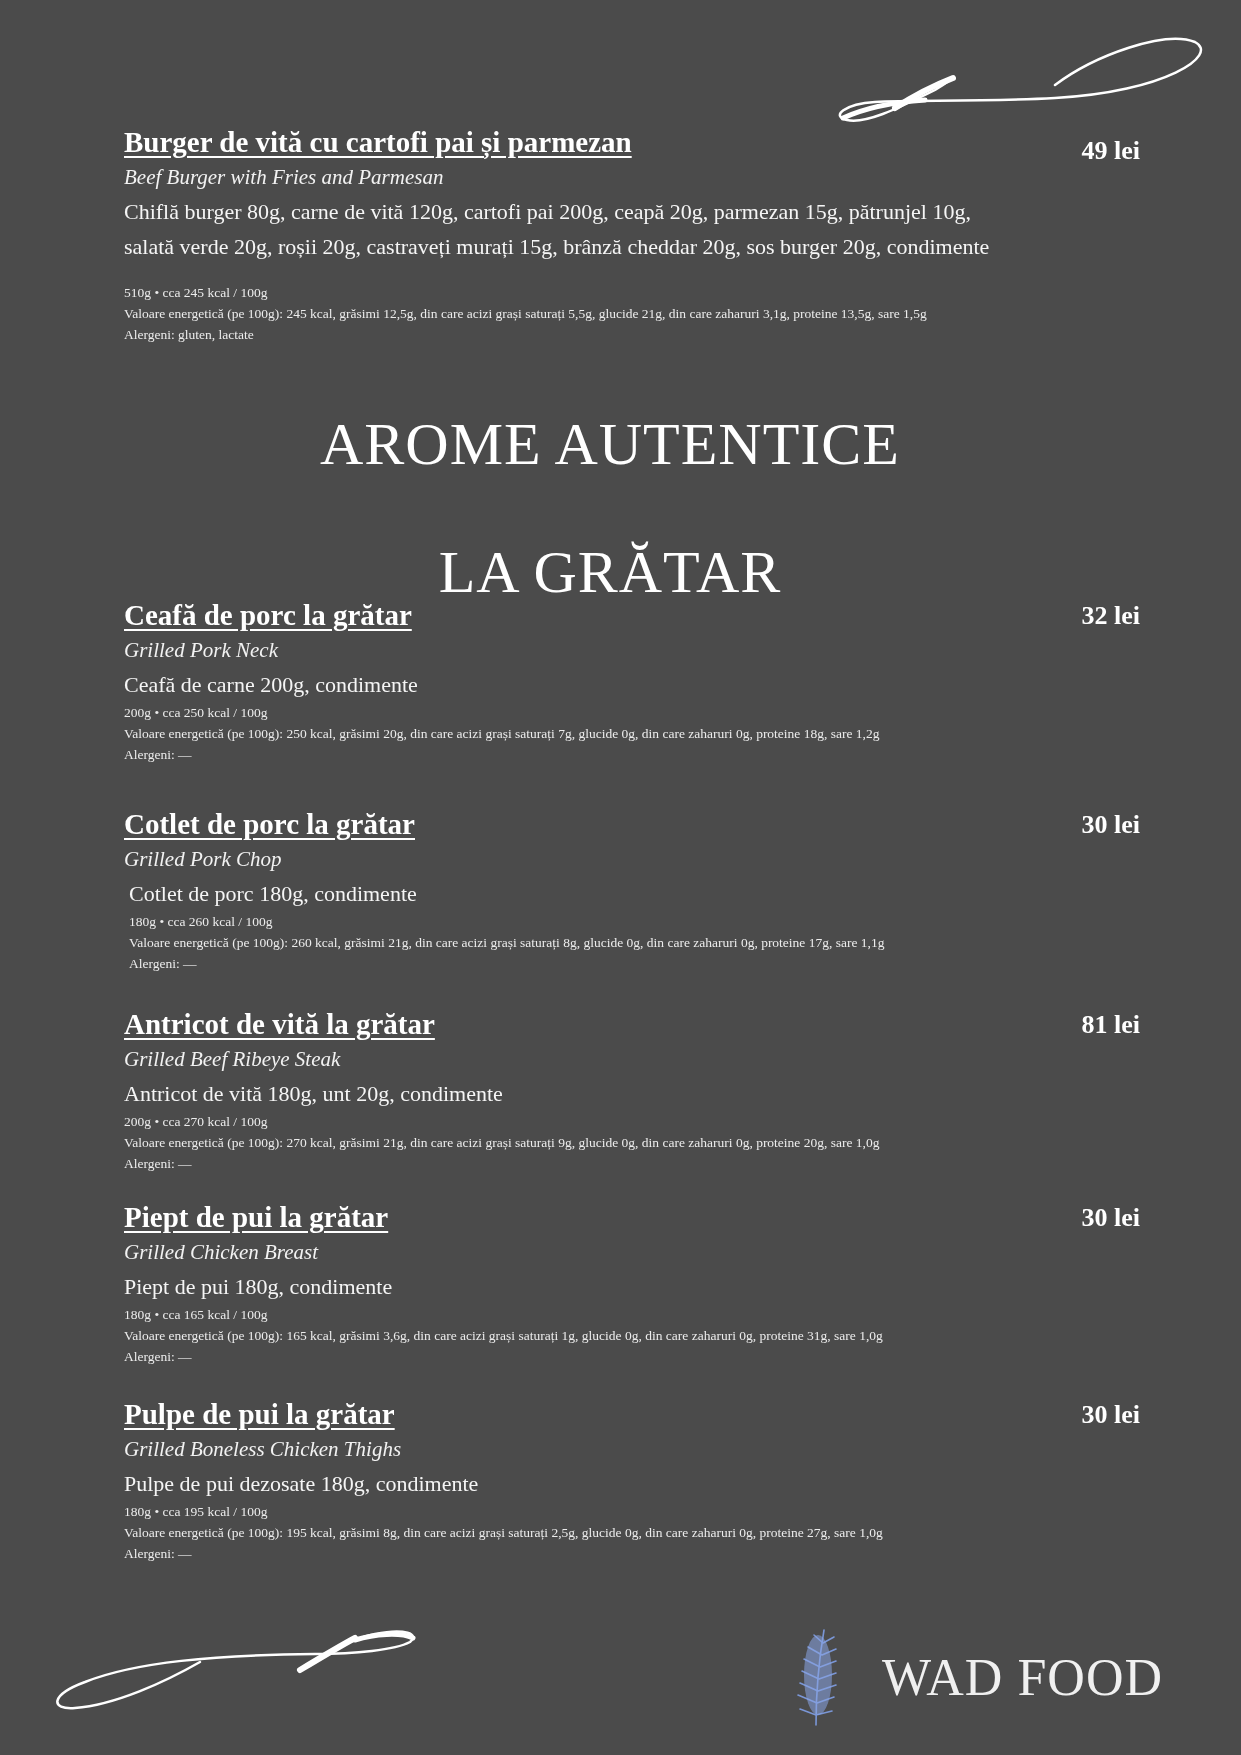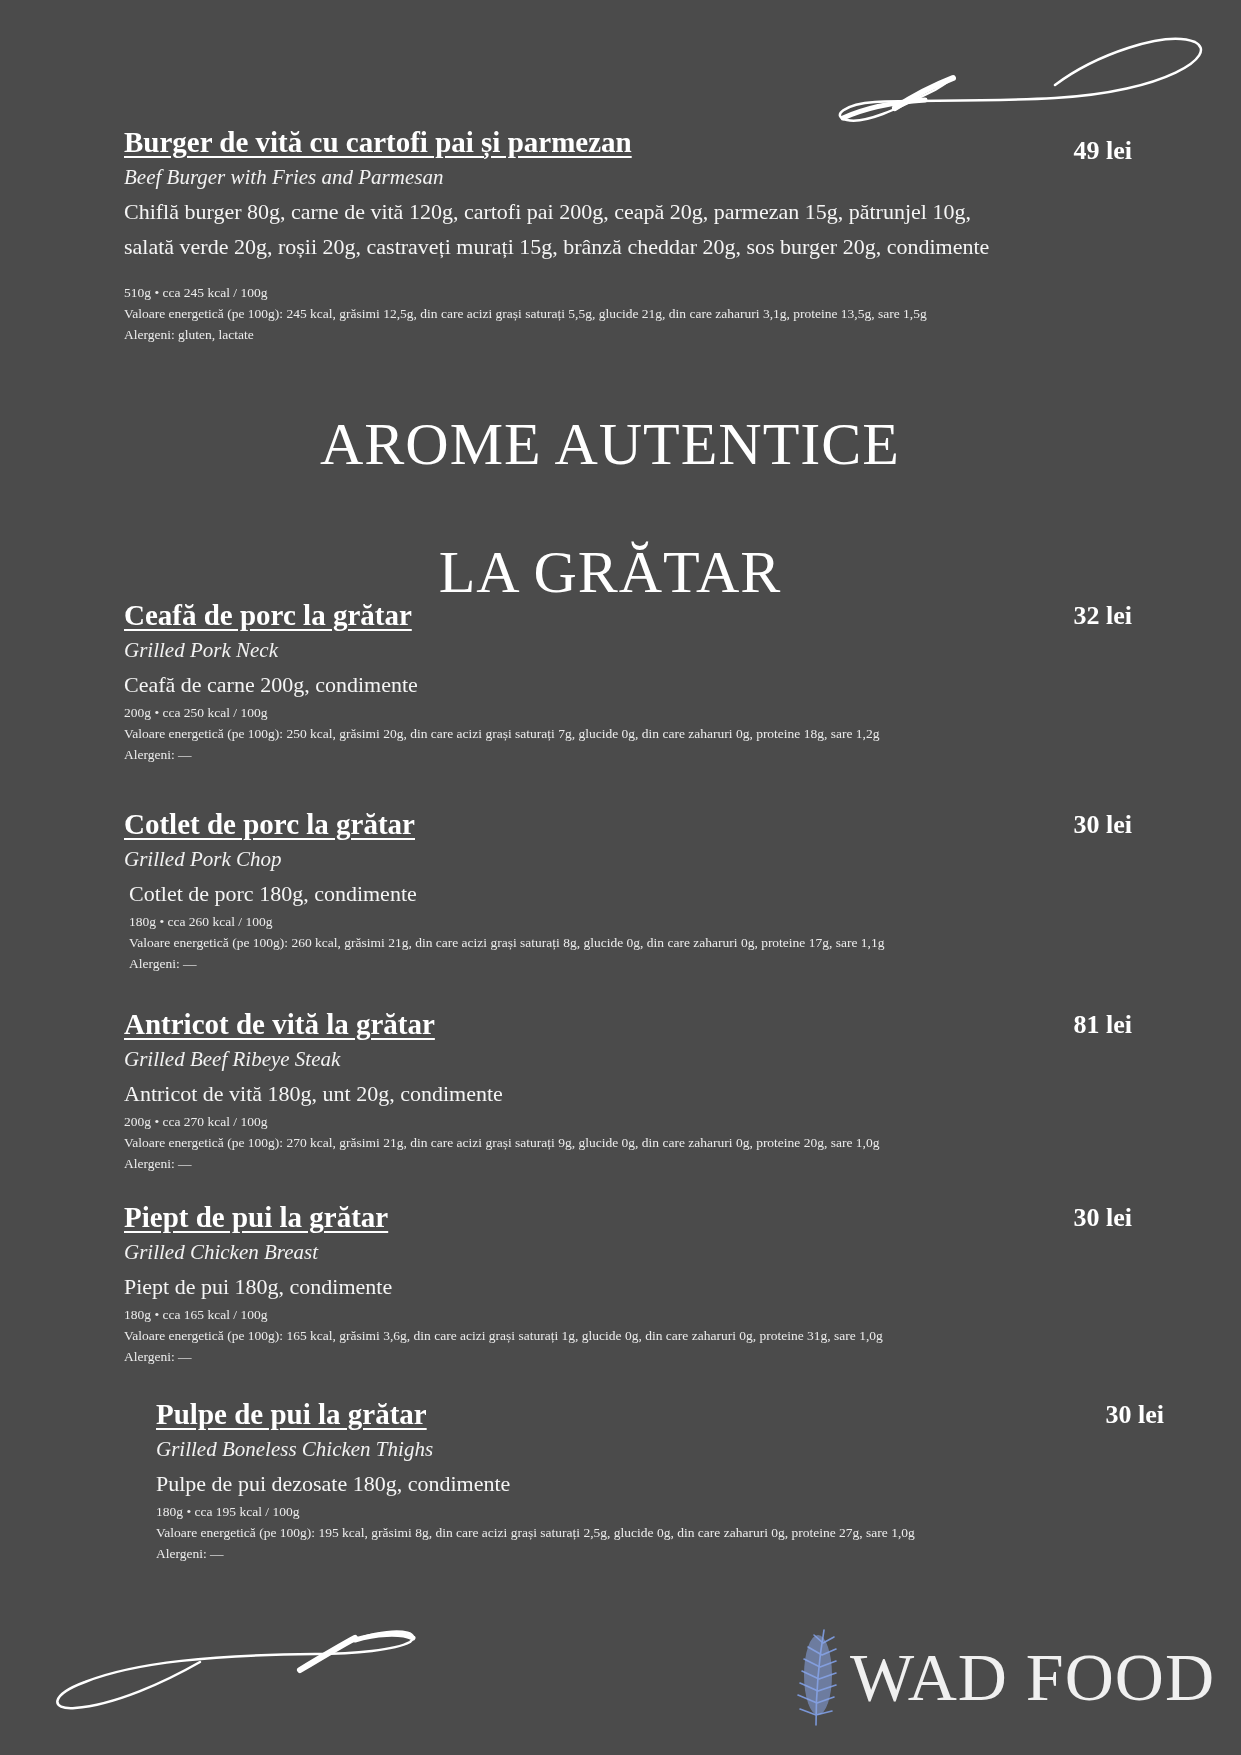--- a/index.html
+++ b/index.html
@@ -13,40 +13,40 @@
   }
   .flourish { position: absolute; }
   .flourish svg { display: block; }
   .item { position: absolute; left: 124px; width: 1020px; }
   .item .title {
     font-weight: bold; font-size: 29px; text-decoration: underline;
     text-underline-offset: 4px; text-decoration-thickness: 2px;
     line-height: 36px; color: #ffffff;
   }
   .item .price {
-    position: absolute; right: 12px; top: 4px;
+    position: absolute; right: 4px; top: 4px;
     font-weight: bold; font-size: 26px; color: #fff;
   }
   .item .english {
     font-style: italic; font-size: 21px; line-height: 34px; color: #f2f2f2;
   }
   .item .ingredients {
     font-size: 22px; line-height: 35px; color: #f5f5f5; width: 900px;
   }
   .item .small {
     font-size: 13.5px; line-height: 21px; color: #ececec; width: 900px;
   }
   .item.indented .ingredients, .item.indented .small { padding-left: 5px; }
   .section-title {
     position: absolute; left: 0; width: 1220px; text-align: center;
     font-size: 60px; font-weight: normal; letter-spacing: 1px; color: #fff;
   }
   .logo { position: absolute; left: 790px; top: 1625px; display: flex; align-items: center; }
   .logo-text {
-    font-size: 68px; letter-spacing: 1px; color: #f0f0f0; margin-left: 4px;
+    font-size: 52px; letter-spacing: 1px; color: #f0f0f0; margin-left: 36px;
     font-family: "Liberation Serif", "DejaVu Serif", serif;
   }
 </style>
 </head>
 <body>
 
 <div class="flourish" style="left:835px; top:30px;">
   <svg width="370" height="100" viewBox="0 0 370 100">
     <path d="M220 55 C 260 25, 330 0, 360 12 C 385 25, 330 62, 220 68 C 150 72, 80 70, 40 72 C 10 74, -5 86, 12 90 C 30 94, 60 80, 100 60 C 110 54, 115 50, 118 48" fill="none" stroke="#ffffff" stroke-width="2.5" stroke-linecap="round"></path>
     <path d="M60 78 C 80 65, 100 55, 118 48" fill="none" stroke="#ffffff" stroke-width="6" stroke-linecap="round"></path>
@@ -100,21 +100,21 @@
 <div class="item" style="top:1199px;">
   <div class="title">Piept de pui la grătar</div>
   <div class="price">30 lei</div>
   <div class="english">Grilled Chicken Breast</div>
   <div class="ingredients">Piept de pui 180g, condimente</div>
   <div class="small">180g • cca 165 kcal / 100g</div>
   <div class="small">Valoare energetică (pe 100g): 165 kcal, grăsimi 3,6g, din care acizi grași saturați 1g, glucide 0g, din care zaharuri 0g, proteine 31g, sare 1,0g</div>
   <div class="small">Alergeni: —</div>
 </div>
 
-<div class="item" style="top:1396px;margin-left:32px;">
+<div class="item" style="top:1396px;">
   <div class="title">Pulpe de pui la grătar</div>
   <div class="price">30 lei</div>
   <div class="english">Grilled Boneless Chicken Thighs</div>
   <div class="ingredients">Pulpe de pui dezosate 180g, condimente</div>
   <div class="small">180g • cca 195 kcal / 100g</div>
   <div class="small">Valoare energetică (pe 100g): 195 kcal, grăsimi 8g, din care acizi grași saturați 2,5g, glucide 0g, din care zaharuri 0g, proteine 27g, sare 1,0g</div>
   <div class="small">Alergeni: —</div>
 </div>
 
 <div class="flourish" style="left:55px; top:1620px;">

